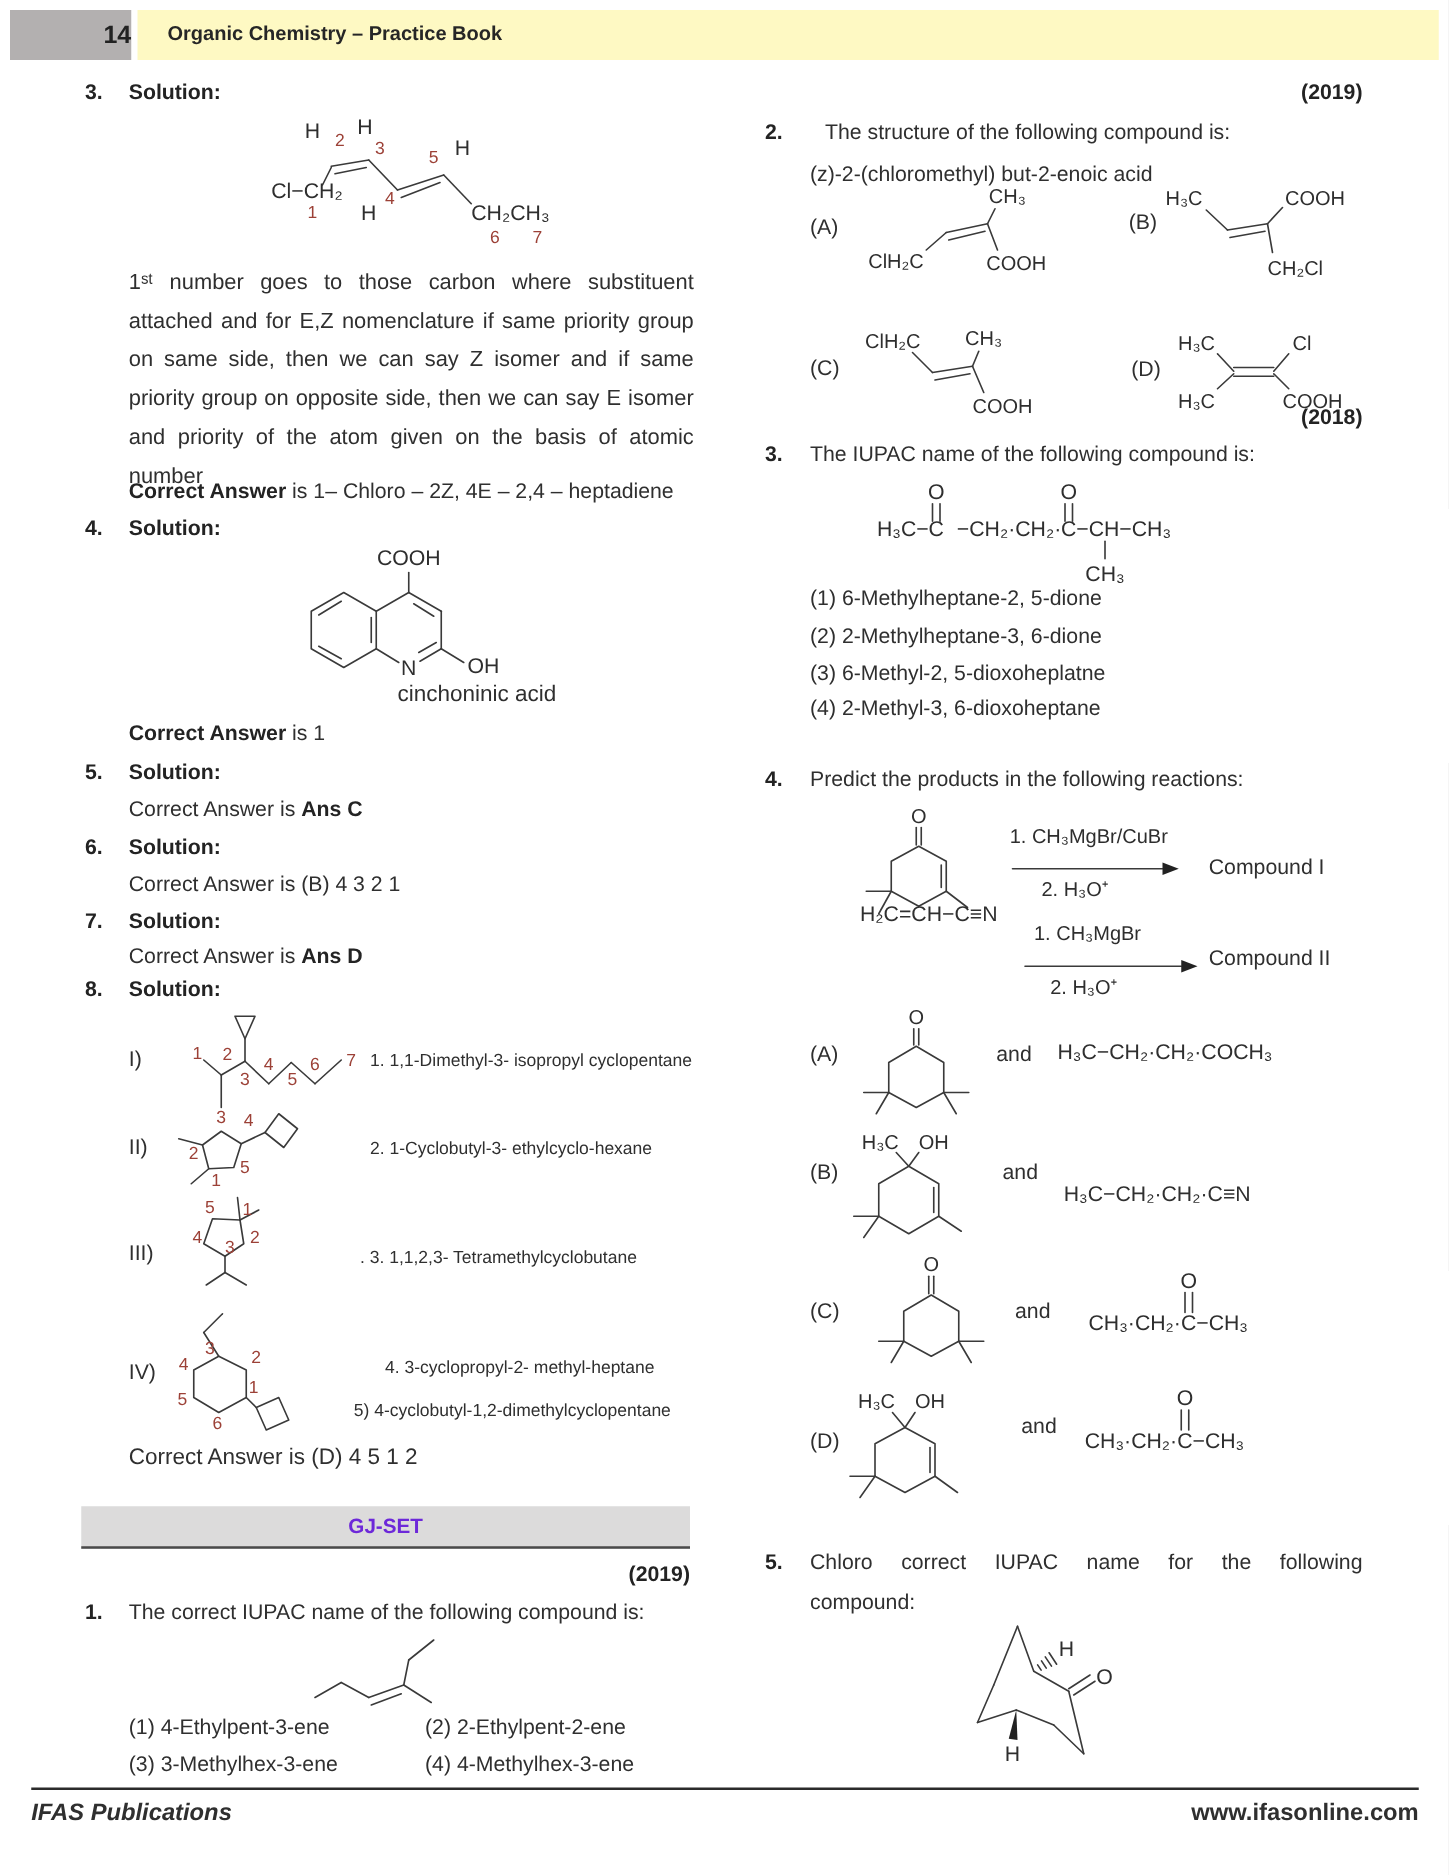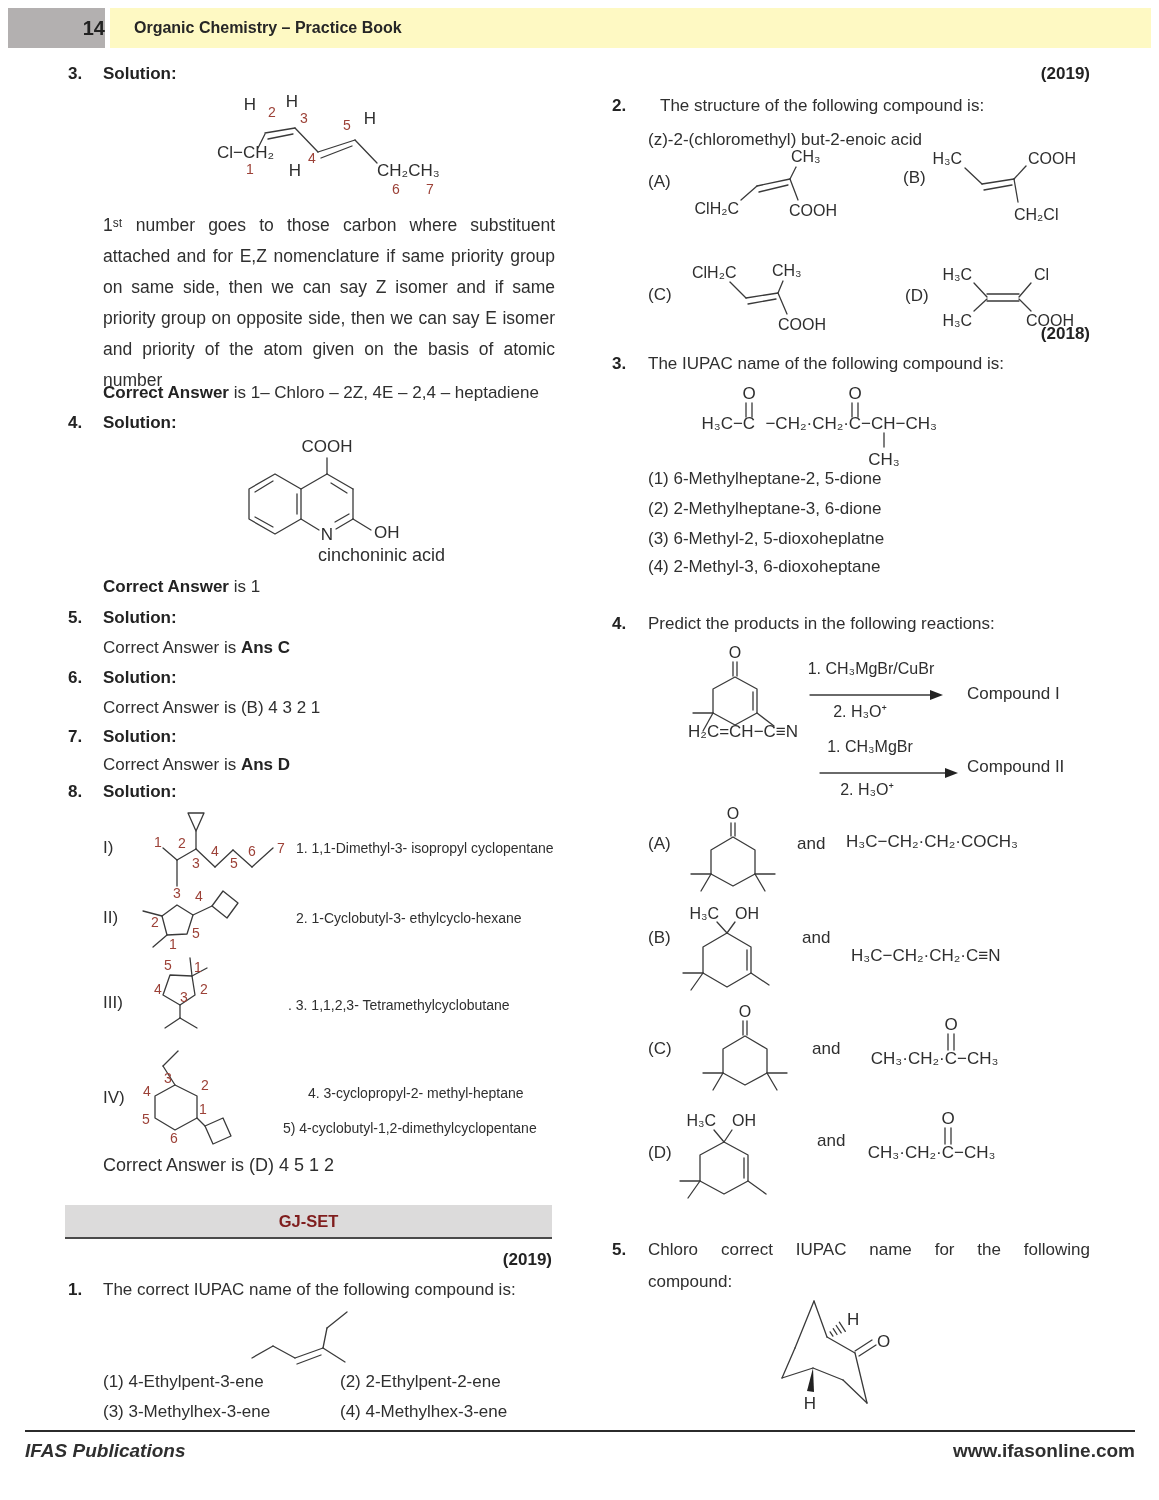--- a/index.html
+++ b/index.html
@@ -9,21 +9,21 @@
   .t{font-size:17px;line-height:20px;white-space:nowrap;}
   .t15{font-size:14px;line-height:17px;white-space:nowrap;}
   .t18{font-size:18px;white-space:nowrap;}
   .b{font-weight:bold;color:#232323;}
   .para{font-size:17.5px;line-height:31px;text-align:justify;white-space:normal;}
   .hdrnum{background:#b3b0b0;width:97px;height:40px;text-align:right;line-height:40px;
           font-weight:bold;font-size:20px;color:#222;}
   .hdrbar{background:#fef9c3;width:1041px;height:40px;line-height:40px;font-weight:bold;
           font-size:16px;color:#262626;padding-left:24px;box-sizing:border-box;}
   .gjband{background:#dcdbdb;width:487px;height:32px;line-height:32px;text-align:center;
-          font-weight:bold;font-size:16.5px;color:#7f1d1d;border-bottom:2px solid #4a4a4a;}
+          font-weight:bold;font-size:16.5px;color:#6d28d9;border-bottom:2px solid #4a4a4a;}
   .ftline{border-top:2px solid #2b2b2b;width:1110px;height:0;}
   .ft{font-size:19px;font-weight:bold;white-space:nowrap;}
   .it{font-style:italic;}
   .right-align{text-align:right;}
   .just1{width:442px;text-align:justify;text-align-last:justify;}
   svg{overflow:visible;}
   svg .ln{fill:none;stroke:#3a3a3a;stroke-width:1.3;stroke-linecap:round;stroke-linejoin:round;}
   svg .wdg{fill:#222;stroke:none;}
   svg text{fill:#2e2e2e;font-family:"Liberation Sans",sans-serif;font-size:16px;}
   svg text.f17{font-size:17px;}

